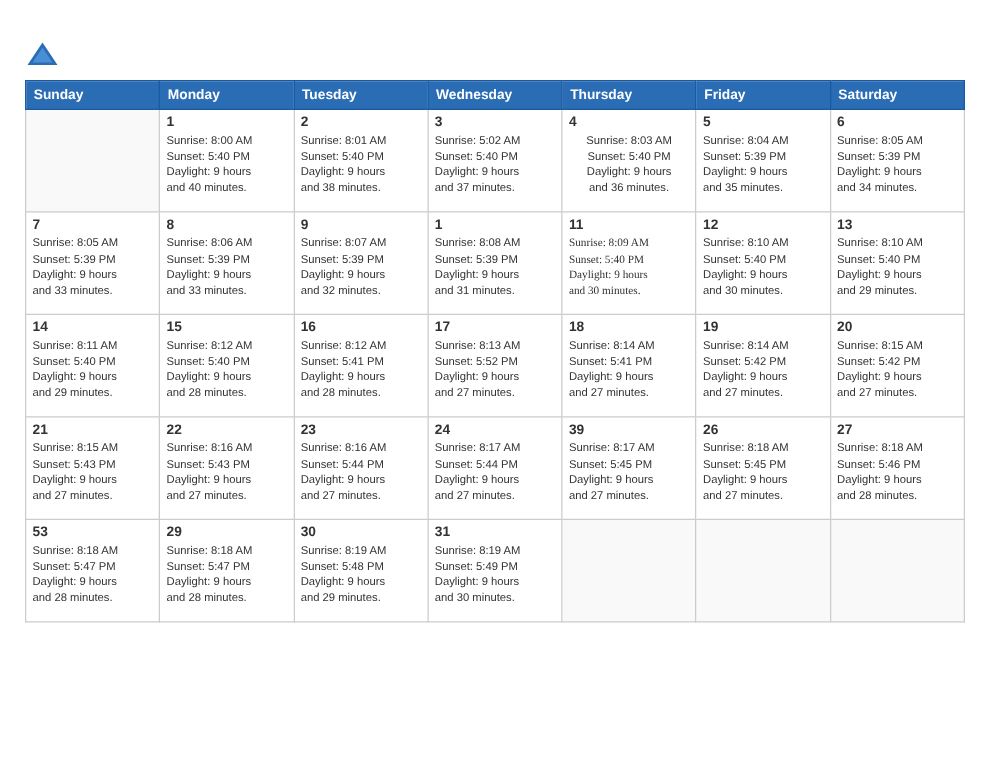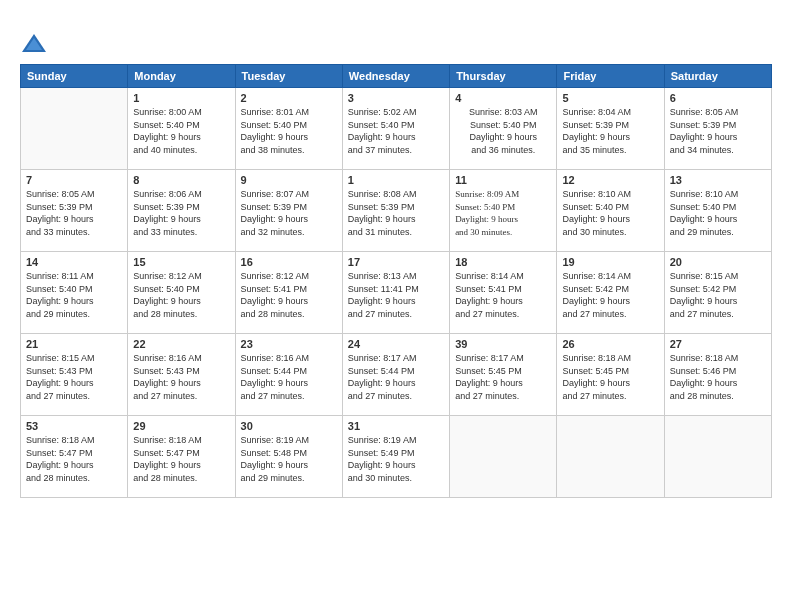--- a/index.html
+++ b/index.html
@@ -234,21 +234,21 @@
           <td>
             <span class="day-number">16</span>
             <div class="day-info" style="white-space: pre-line;">Sunrise: 8:12 AM
 Sunset: 5:41 PM
 Daylight: 9 hours
 and 28 minutes.</div>
           </td>
           <td>
             <span class="day-number">17</span>
             <div class="day-info" style="white-space: pre-line;">Sunrise: 8:13 AM
-Sunset: 11:41 PM
+Sunset: 5:52 PM
 Daylight: 9 hours
 and 27 minutes.</div>
           </td>
           <td>
             <span class="day-number">18</span>
             <div class="day-info" style="white-space: pre-line;">Sunrise: 8:14 AM
 Sunset: 5:41 PM
 Daylight: 9 hours
 and 27 minutes.</div>
           </td>

